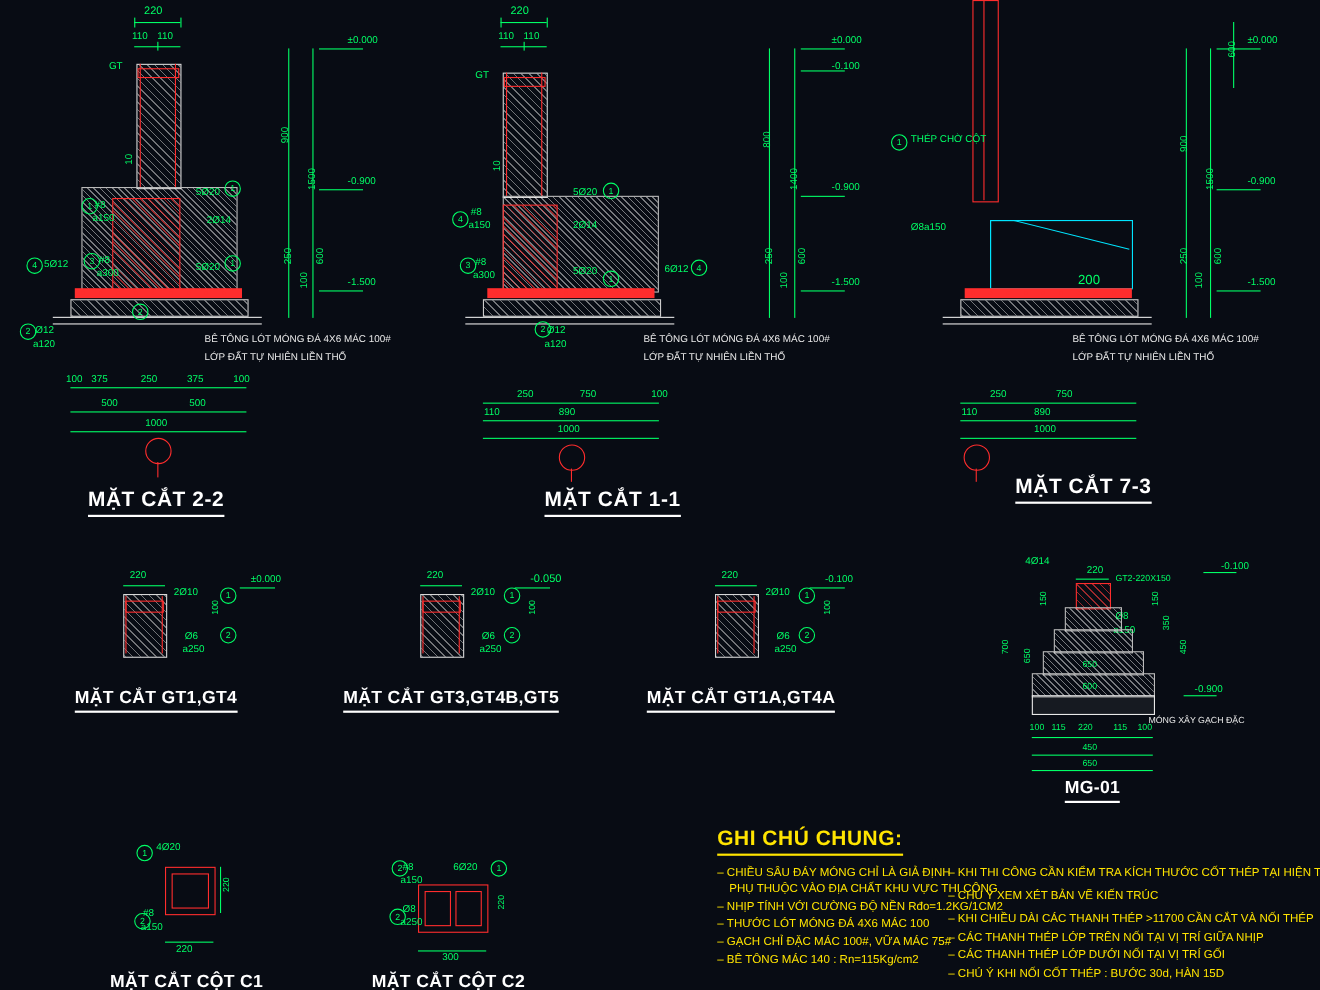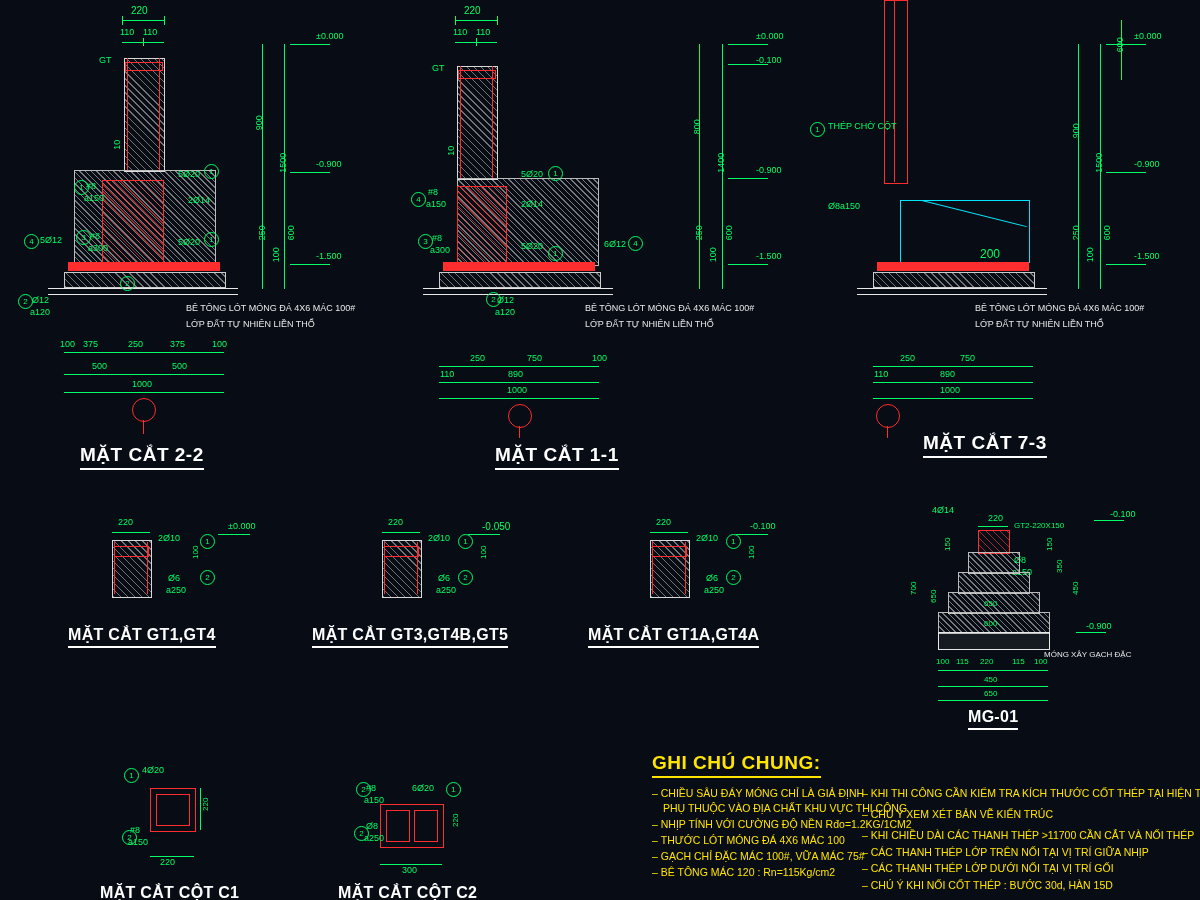--- a/index.html
+++ b/index.html
@@ -409,21 +409,21 @@
     <div class="title2" style="left:338px;top:884px">MẶT CẮT CỘT C2</div>
   </div>
 
   <div>
     <div class="ghi-title" style="left:652px;top:752px">GHI CHÚ CHUNG:</div>
     <div class="note" style="left:652px;top:786px">–&nbsp;<span>CHIỀU SÂU ĐÁY MÓNG CHỈ LÀ GIẢ ĐỊNH</span></div>
     <div class="note" style="left:663px;top:801px"><span>PHỤ THUỘC VÀO ĐỊA CHẤT KHU VỰC THI CÔNG</span></div>
     <div class="note" style="left:652px;top:817px">–&nbsp;<span>NHỊP TÍNH VỚI CƯỜNG ĐỘ NỀN Rđo=1.2KG/1CM2</span></div>
     <div class="note" style="left:652px;top:833px">–&nbsp;<span>THƯỚC LÓT MÓNG ĐÁ 4X6 MÁC 100</span></div>
     <div class="note" style="left:652px;top:849px">–&nbsp;<span>GẠCH CHỈ ĐẶC MÁC 100#, VỮA MÁC 75#</span></div>
-    <div class="note" style="left:652px;top:865px">–&nbsp;<span>BÊ TÔNG MÁC 120 : Rn=115Kg/cm2</span></div>
+    <div class="note" style="left:652px;top:865px">–&nbsp;<span>BÊ TÔNG MÁC 140 : Rn=115Kg/cm2</span></div>
 
     <div class="note" style="left:862px;top:786px">–&nbsp;<span>KHI THI CÔNG CẦN KIỂM TRA KÍCH THƯỚC CỐT THÉP TẠI HIỆN TRƯỜNG</span></div>
     <div class="note" style="left:862px;top:807px">–&nbsp;<span>CHÚ Ý XEM XÉT BẢN VẼ KIẾN TRÚC</span></div>
     <div class="note" style="left:862px;top:828px">–&nbsp;<span>KHI CHIỀU DÀI CÁC THANH THÉP &gt;11700 CẦN CẮT VÀ NỐI THÉP</span></div>
     <div class="note" style="left:862px;top:845px">–&nbsp;<span>CÁC THANH THÉP LỚP TRÊN NỐI TẠI VỊ TRÍ GIỮA NHỊP</span></div>
     <div class="note" style="left:862px;top:861px">–&nbsp;<span>CÁC THANH THÉP LỚP DƯỚI NỐI TẠI VỊ TRÍ GỐI</span></div>
     <div class="note" style="left:862px;top:878px">–&nbsp;<span>CHÚ Ý KHI NỐI CỐT THÉP :  BƯỚC 30d, HÀN 15D</span></div>
   </div>
 
 </div>

